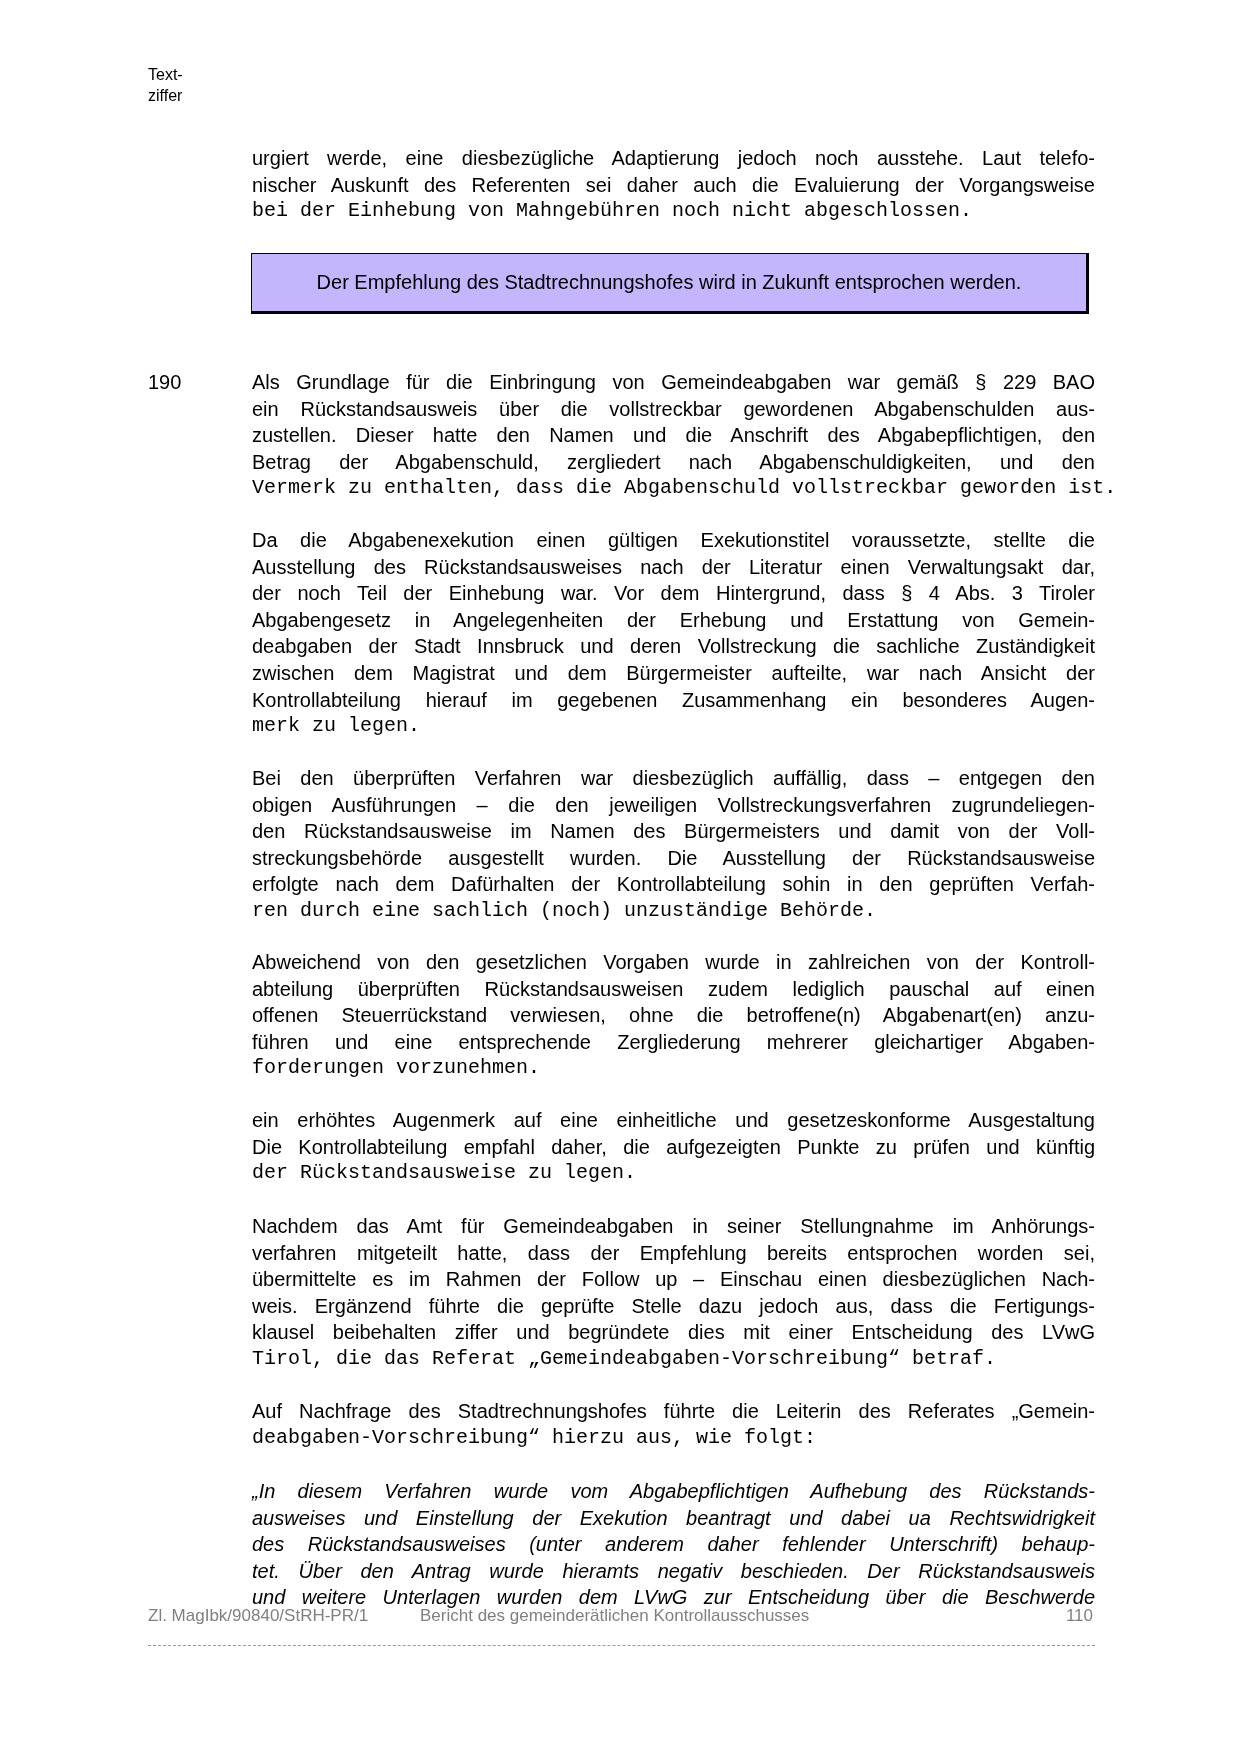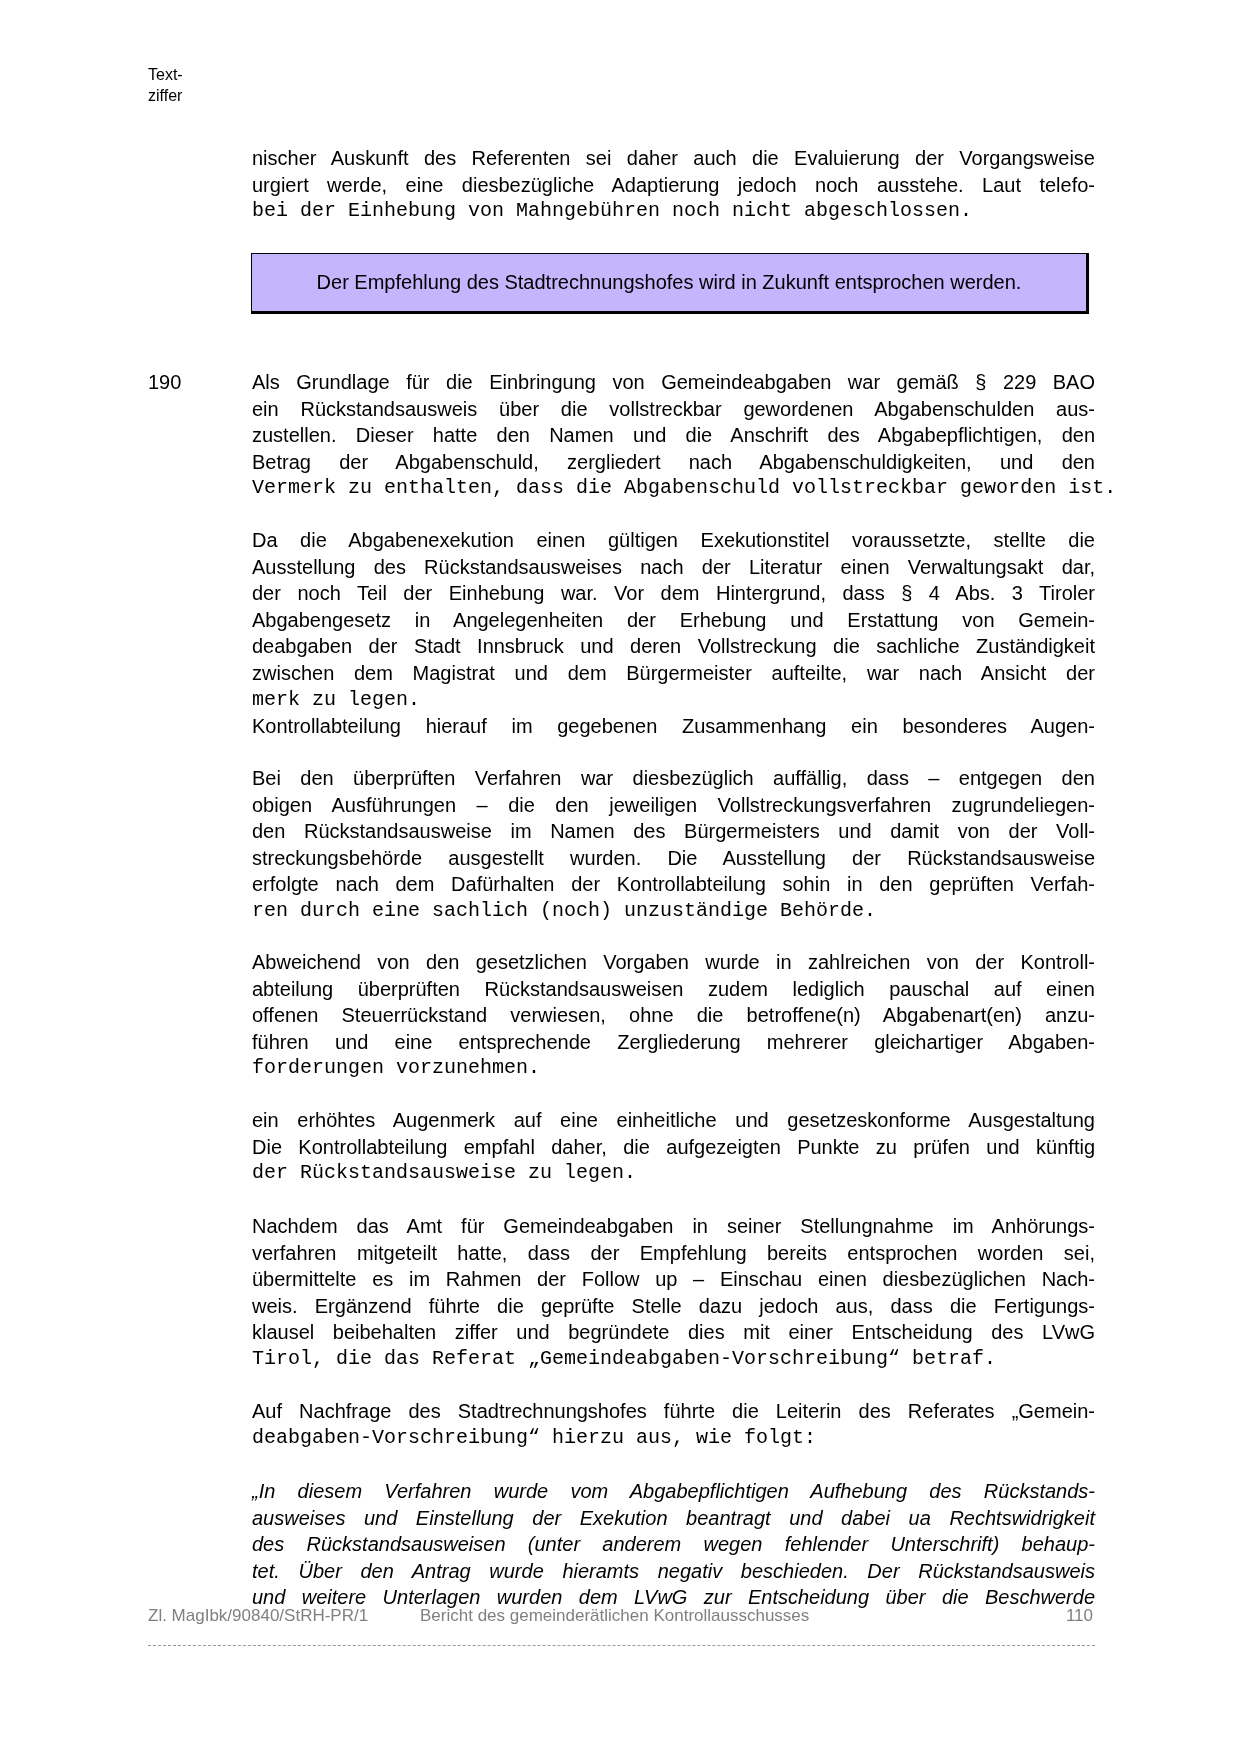--- a/index.html
+++ b/index.html
@@ -21,22 +21,22 @@
 </style>
 </head>
 <body>
 
 <div class="margin-label" style="top:64px">
   <span>Text-</span><br>
   <span>ziffer</span>
 </div>
 
 <div class="para" style="top:145px">
+  <span class="line">urgiert werde, eine diesbezügliche Adaptierung jedoch noch ausstehe. Laut telefo-</span>
   <span class="line">nischer Auskunft des Referenten sei daher auch die Evaluierung der Vorgangsweise</span>
-  <span class="line">urgiert werde, eine diesbezügliche Adaptierung jedoch noch ausstehe. Laut telefo-</span>
   <span class="line last">bei der Einhebung von Mahngebühren noch nicht abgeschlossen.</span>
 </div>
 
 <div class="recommendation-box recommend-box">
   <span>Der Empfehlung des Stadtrechnungshofes wird in Zukunft entsprochen werden.</span>
 </div>
 
 <div class="tz" style="top:369px">190</div>
 
 <div class="para" style="top:369px">
@@ -47,22 +47,22 @@
   <span class="line last">Vermerk zu enthalten, dass die Abgabenschuld vollstreckbar geworden ist.</span>
 </div>
 
 <div class="para" style="top:527px">
   <span class="line">Da die Abgabenexekution einen gültigen Exekutionstitel voraussetzte, stellte die</span>
   <span class="line">Ausstellung des Rückstandsausweises nach der Literatur einen Verwaltungsakt dar,</span>
   <span class="line">der noch Teil der Einhebung war. Vor dem Hintergrund, dass § 4 Abs. 3 Tiroler</span>
   <span class="line">Abgabengesetz in Angelegenheiten der Erhebung und Erstattung von Gemein-</span>
   <span class="line">deabgaben der Stadt Innsbruck und deren Vollstreckung die sachliche Zuständigkeit</span>
   <span class="line">zwischen dem Magistrat und dem Bürgermeister aufteilte, war nach Ansicht der</span>
+  <span class="line">Kontrollabteilung hierauf im gegebenen Zusammenhang ein besonderes Augen-</span>
   <span class="line last">merk zu legen.</span>
-  <span class="line">Kontrollabteilung hierauf im gegebenen Zusammenhang ein besonderes Augen-</span>
 </div>
 
 <div class="para" style="top:765px">
   <span class="line">Bei den überprüften Verfahren war diesbezüglich auffällig, dass – entgegen den</span>
   <span class="line">obigen Ausführungen – die den jeweiligen Vollstreckungsverfahren zugrundeliegen-</span>
   <span class="line">den Rückstandsausweise im Namen des Bürgermeisters und damit von der Voll-</span>
   <span class="line">streckungsbehörde ausgestellt wurden. Die Ausstellung der Rückstandsausweise</span>
   <span class="line">erfolgte nach dem Dafürhalten der Kontrollabteilung sohin in den geprüften Verfah-</span>
   <span class="line last">ren durch eine sachlich (noch) unzuständige Behörde.</span>
 </div>
@@ -91,21 +91,21 @@
 </div>
 
 <div class="para" style="top:1398px">
   <span class="line">Auf Nachfrage des Stadtrechnungshofes führte die Leiterin des Referates „Gemein-</span>
   <span class="line last">deabgaben-Vorschreibung“ hierzu aus, wie folgt:</span>
 </div>
 
 <div class="para italic" style="top:1478px">
   <span class="line">„In diesem Verfahren wurde vom Abgabepflichtigen Aufhebung des Rückstands-</span>
   <span class="line">ausweises und Einstellung der Exekution beantragt und dabei ua Rechtswidrigkeit</span>
-  <span class="line">des Rückstandsausweisen (unter anderem wegen fehlender Unterschrift) behaup-</span>
+  <span class="line">des Rückstandsausweises (unter anderem daher fehlender Unterschrift) behaup-</span>
   <span class="line">tet. Über den Antrag wurde hieramts negativ beschieden. Der Rückstandsausweis</span>
   <span class="line">und weitere Unterlagen wurden dem LVwG zur Entscheidung über die Beschwerde</span>
 </div>
 
 <div class="footer-line"></div>
 <div class="footer" style="left:148px">Zl. MagIbk/90840/StRH-PR/1</div>
 <div class="footer" style="left:420px">Bericht des gemeinderätlichen Kontrollausschusses</div>
 <div class="footer" style="right:148px; text-align:right">110</div>
 
 </body></html>

